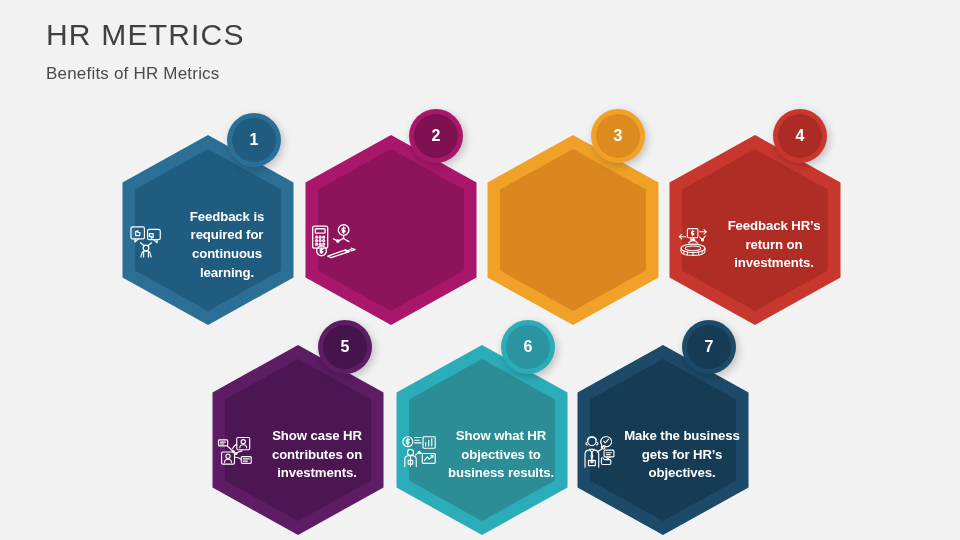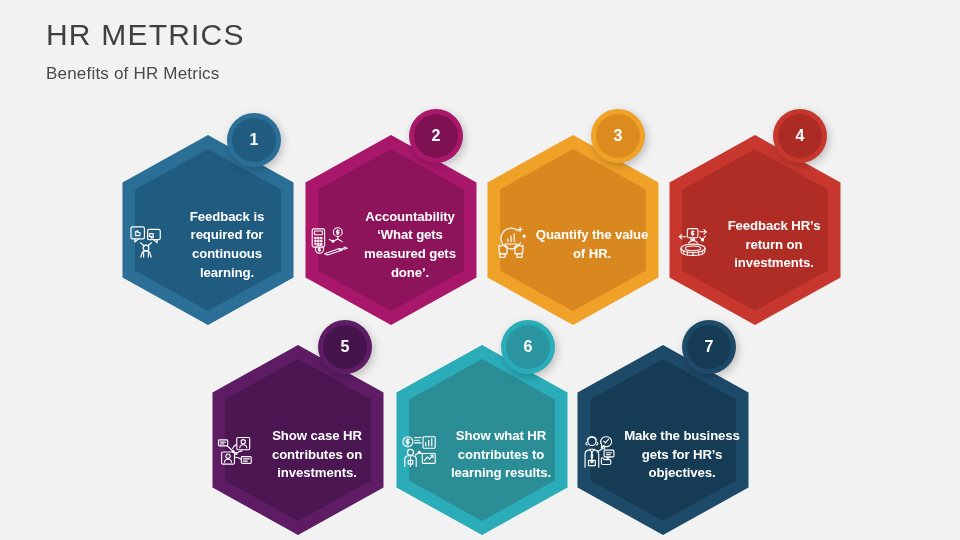--- a/index.html
+++ b/index.html
@@ -184,47 +184,30 @@
       <path d="M38 13.5 L38 17 M38 17 L31.5 20 M31.5 20 L26.5 17.5 M38 17 L44 20.5"></path>
       <circle cx="31.5" cy="20" r="1.3"></circle>
       <circle cx="13" cy="31" r="5.5"></circle>
       <path d="M13 28 L13 34 M14.6 29.2 Q11.4 28.8 11.4 30.6 Q11.4 32 14.4 31.7 Q14.8 33.5 11.6 33.1"></path>
       <path d="M20 37 L40 30 L44 31.8 L24 38.8 Z"></path>
       <path d="M40 30 L41.2 33 L44 31.8"></path>
       <path d="M46.5 31 L51 29.5 L46.5 28"></path>
       <path d="M42 30.8 L46.5 29.5"></path>
     </svg>
           </span>
-          <div class="hex-label">Accountability ‘What gets measured gets done’.</div>
         </div>
       </div>
       <div class="badge-ring" style="left: 409px; top: 109px; background: rgb(169, 23, 106);">
         <div class="badge-core" style="background: rgb(126, 17, 82);">
           <span class="badge-num">2</span>
         </div>
       </div>
       <div class="node" style="left: 478px; top: 135px;">
         <div class="hex-outer" style="background: rgb(240, 161, 40);"></div>
         <div class="hex-inner" style="background: rgb(217, 136, 31);"></div>
-        <div class="hex-content">
-          <span class="hex-icon">
-    <svg viewBox="0 0 48 42" fill="none" stroke="#ffffff" stroke-width="1.5" stroke-linecap="round" stroke-linejoin="round">
-      <path d="M33 7 A13 13 0 1 0 36 22"></path>
-      <path d="M20 20.5 L20 17 M24 20.5 L24 13.5 M28 20.5 L28 10.5"></path>
-      <path d="M16.5 23.5 L32 23.5"></path>
-      <path d="M35.5 2.5 L35.5 8 M32.8 5.2 L38.2 5.2"></path>
-      <path d="M40.5 12 L40.5 15.5 M38.8 13.7 L42.2 13.7"></path>
-      <path d="M9 25 L9 32.5 Q9 36 12.5 36 L19 36 L19 27 Q16.5 24 13 25.5 Q11 26.5 9 25Z"></path>
-      <path d="M39 25 L39 32.5 Q39 36 35.5 36 L29 36 L29 27 Q31.5 24 35 25.5 Q37 26.5 39 25Z"></path>
-      <rect x="10" y="35.5" width="6.5" height="5" rx="0.8"></rect>
-      <rect x="31.5" y="35.5" width="6.5" height="5" rx="0.8"></rect>
-    </svg>
-          </span>
-          <div class="hex-label">Quantify the value of HR.</div>
-        </div>
       </div>
       <div class="badge-ring" style="left: 591px; top: 109px; background: rgb(240, 161, 40);">
         <div class="badge-core" style="background: rgb(220, 140, 31);">
           <span class="badge-num">3</span>
         </div>
       </div>
       <div class="node" style="left: 660px; top: 135px;">
         <div class="hex-outer" style="background: rgb(200, 55, 46);"></div>
         <div class="hex-inner" style="background: rgb(176, 45, 38);"></div>
         <div class="hex-content">
@@ -300,21 +283,21 @@
       <path d="M5 41 L5 31 Q5 27.5 9 27 L16 27 Q20 27.5 20 31 L20 41"></path>
       <path d="M12.5 27 L12.5 41"></path>
       <rect x="9.5" y="33" width="6" height="5" rx="0.8"></rect>
       <path d="M19 26 L24 22.5 L27 24"></path>
       <circle cx="24" cy="22.5" r="1.4"></circle>
       <rect x="28" y="24" width="17" height="13" rx="1.2"></rect>
       <path d="M31 33 L34.5 28.5 L37.5 31.5 L42 26.5"></path>
       <path d="M42 26.5 L42 29.5 M42 26.5 L39.3 26.5"></path>
     </svg>
           </span>
-          <div class="hex-label">Show what HR contributes to learning results.</div>
+          <div class="hex-label">Show what HR objectives to business results.</div>
         </div>
       </div>
       <div class="badge-ring" style="left: 501px; top: 320px; background: rgb(43, 172, 185);">
         <div class="badge-core" style="background: rgb(42, 149, 160);">
           <span class="badge-num">6</span>
         </div>
       </div>
       <div class="node" style="left: 568px; top: 345px;">
         <div class="hex-outer" style="background: rgb(29, 74, 104);"></div>
         <div class="hex-inner" style="background: rgb(22, 60, 85);"></div>

